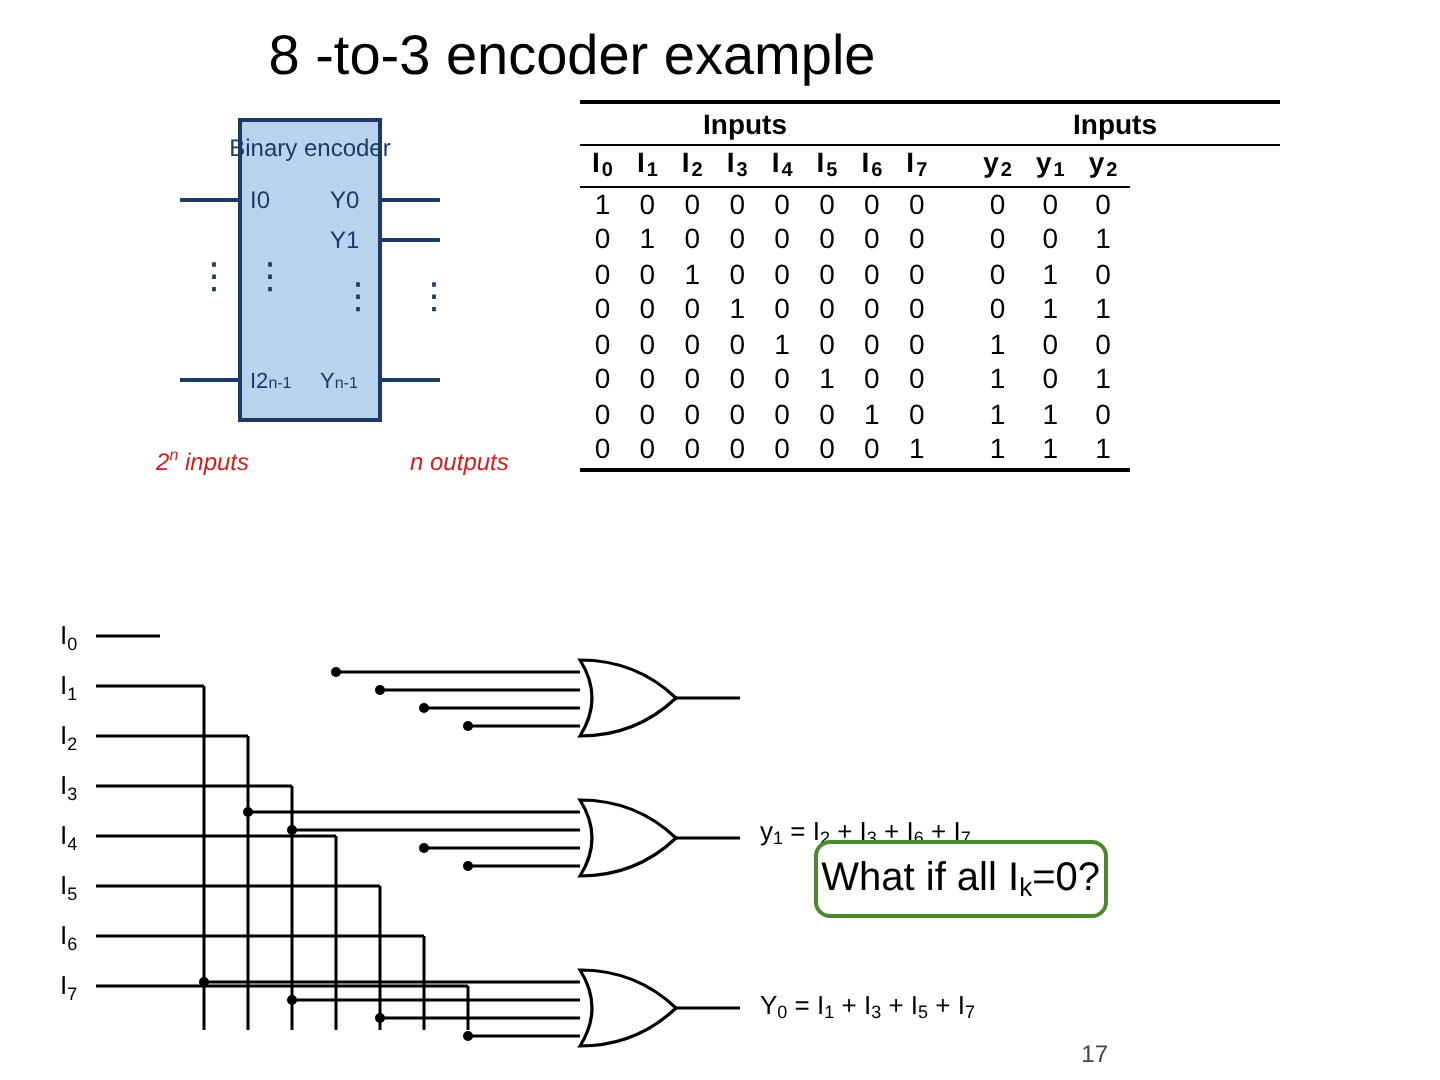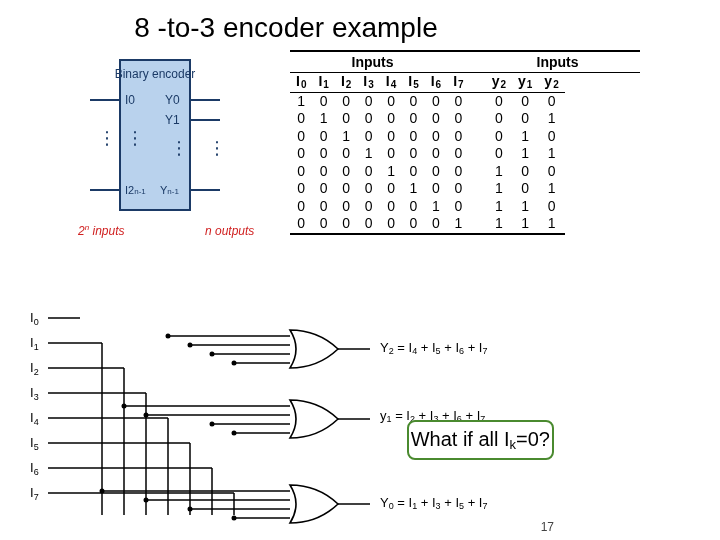--- a/index.html
+++ b/index.html
@@ -255,23 +255,20 @@
           <line x1="160" y1="199" x2="260" y2="199" stroke="#000" stroke-width="1.5"></line>
           <circle cx="160" cy="199" r="2.5" fill="#000"></circle>
           <line x1="204" y1="208" x2="260" y2="208" stroke="#000" stroke-width="1.5"></line>
           <circle cx="204" cy="208" r="2.5" fill="#000"></circle>
           <path d="M 260 175 Q 272 194 260 213 Q 288 213 308 194 Q 288 175 260 175 Z" fill="#fff" stroke="#000" stroke-width="1.6"></path>
           <line x1="308" y1="194" x2="340" y2="194" stroke="#000" stroke-width="1.5"></line>
         </g>
     </svg>
   </div>
 
-  <div class="eq" style="left:380px;top:340px">
-    Y<span class="sub">2</span> = I<span class="sub">4</span> + I<span class="sub">5</span> + I<span class="sub">6</span> + I<span class="sub">7</span>
-  </div>
   <div class="eq" style="left:380px;top:408px">
     y<span class="sub">1</span> = I<span class="sub">2</span> + I<span class="sub">3</span> + I<span class="sub">6</span> + I<span class="sub">7</span>
   </div>
   <div class="eq" style="left:380px;top:495px">
     Y<span class="sub">0</span> = I<span class="sub">1</span> + I<span class="sub">3</span> + I<span class="sub">5</span> + I<span class="sub">7</span>
   </div>
 
   <div class="callout">
     What if all I<span class="sub">k</span>=0?
   </div>

